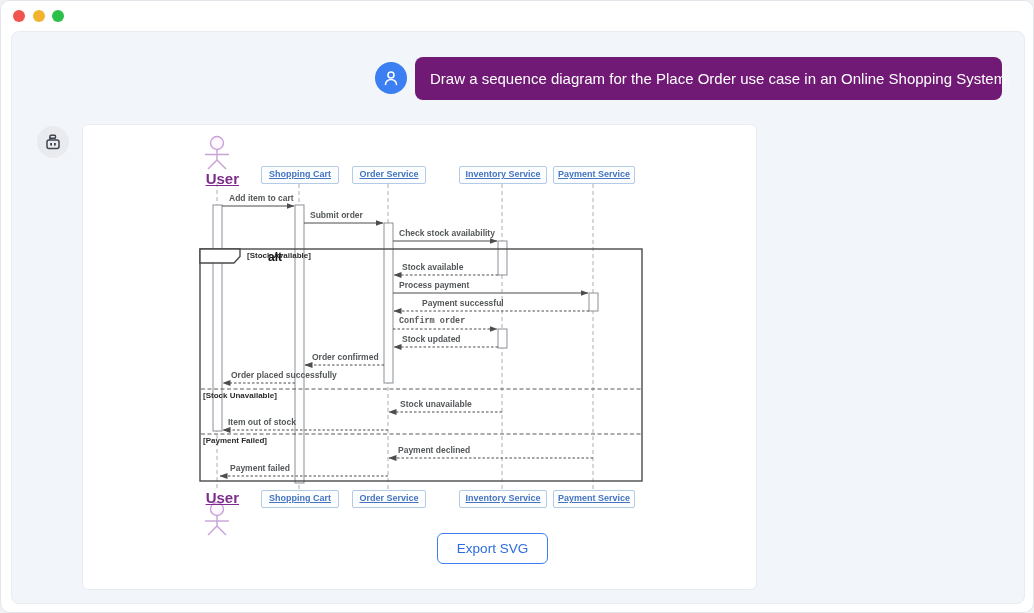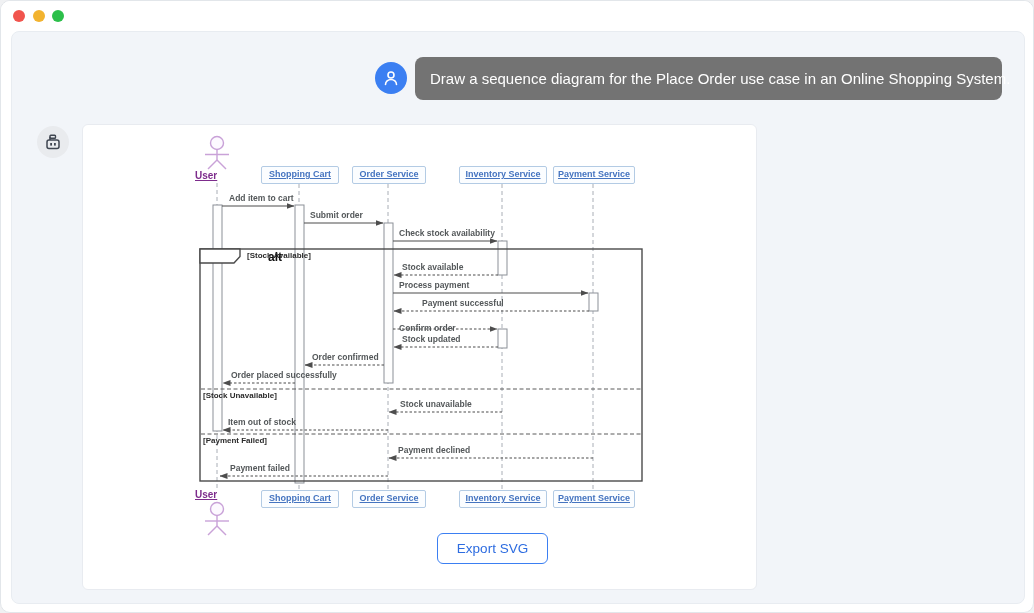--- a/index.html
+++ b/index.html
@@ -7,38 +7,38 @@
           border-radius:10px;overflow:hidden;box-sizing:border-box;}
   .titlebar{position:absolute;left:0;top:0;right:0;height:30px;background:#ffffff;}
   .dot{position:absolute;top:9px;width:12px;height:12px;border-radius:50%;}
   .dot.red{left:12px;background:#f1544d;}
   .dot.yellow{left:32px;background:#f2b32f;}
   .dot.green{left:51px;background:#2cbf4a;}
   .panel{position:absolute;left:10px;top:30px;width:1014px;height:573px;background:#f2f5f9;
          border:1px solid #e8ecf1;border-radius:8px;box-sizing:border-box;}
   .avatar-user{position:absolute;left:363px;top:30px;width:32px;height:32px;border-radius:50%;
          background:#3b7ff2;display:flex;align-items:center;justify-content:center;}
-  .bubble{position:absolute;left:403px;top:25px;width:587px;height:43px;background:#737373;
+  .bubble{position:absolute;left:403px;top:25px;width:587px;height:43px;background:#701a75;
          border-radius:8px;color:#ffffff;font-size:15px;line-height:43px;padding:0 15px;
          box-sizing:border-box;white-space:nowrap;}
   .avatar-bot{position:absolute;left:25px;top:94px;width:32px;height:32px;border-radius:50%;
          background:#e9ebee;display:flex;align-items:center;justify-content:center;}
   .card{position:absolute;left:70px;top:92px;width:675px;height:466px;background:#ffffff;
         border:1px solid #e8ebf0;border-radius:6px;box-sizing:border-box;}
   .diagram{position:absolute;left:0;top:0;width:675px;height:466px;}
   .diagram svg{position:absolute;left:0;top:0;}
   .msg{position:absolute;font-size:8.5px;font-weight:bold;color:#54585a;white-space:nowrap;}
   .guard{position:absolute;font-size:8px;font-weight:bold;color:#2b2b2b;white-space:nowrap;}
   .alt-op{position:absolute;left:117px;top:125px;width:34px;text-align:right;font-size:12px;
           font-weight:bold;color:#111;padding-left:48px;}
   .pbox{position:absolute;height:16px;line-height:15px;text-align:center;background:#fbfdff;
         border:1px solid #b3cbe4;border-radius:2px;font-size:9px;font-weight:bold;color:#4574c0;
         box-sizing:content-box;}
   .pbox span{text-decoration:underline;margin-top:40px;}
-  .user-label{position:absolute;width:44px;text-align:left;font-size:10px;font-weight:bold;
+  .user-label{position:absolute;width:44px;text-align:right;font-size:15px;font-weight:bold;
         color:#7d2c8c;text-decoration:underline;white-space:nowrap;}
   .btn{position:absolute;height:31px;background:#ffffff;border:1px solid #3b7ff2;border-radius:6px;
        color:#2d6ce0;font-size:13.5px;font-weight:500;display:flex;align-items:center;
        justify-content:center;box-sizing:border-box;cursor:pointer;}
 </style>
 </head>
 <body>
 
 <div class="window">
   <div class="titlebar">
@@ -141,21 +141,21 @@
         <span class="guard" style="left:164px;top:126px;">[Stock Available]</span>
         <span class="guard" style="left:120px;top:266px;">[Stock Unavailable]</span>
         <span class="guard" style="left:120px;top:311px;">[Payment Failed]</span>
 
         <span class="msg" style="left:146px;top:68px;">Add item to cart</span>
         <span class="msg" style="left:227px;top:85px;">Submit order</span>
         <span class="msg" style="left:316px;top:103px;">Check stock availability</span>
         <span class="msg" style="left:319px;top:137px;">Stock available</span>
         <span class="msg" style="left:316px;top:155px;">Process payment</span>
         <span class="msg" style="left:319px;top:173px;margin-left:20px;">Payment successful</span>
-        <span class="msg" style="left:316px;top:198px;">Confirm order</span>
+        <span class="msg" style="left:316px;top:191px;font-family:Liberation Mono, monospace;">Confirm order</span>
         <span class="msg" style="left:319px;top:209px;">Stock updated</span>
         <span class="msg" style="left:229px;top:227px;">Order confirmed</span>
         <span class="msg" style="left:148px;top:245px;">Order placed successfully</span>
         <span class="msg" style="left:317px;top:274px;">Stock unavailable</span>
         <span class="msg" style="left:145px;top:292px;">Item out of stock</span>
         <span class="msg" style="left:315px;top:320px;">Payment declined</span>
         <span class="msg" style="left:147px;top:338px;">Payment failed</span>
 
         <span class="user-label" style="left:112px;top:45px;">User</span>
         <span class="user-label" style="left:112px;top:364px;">User</span>

